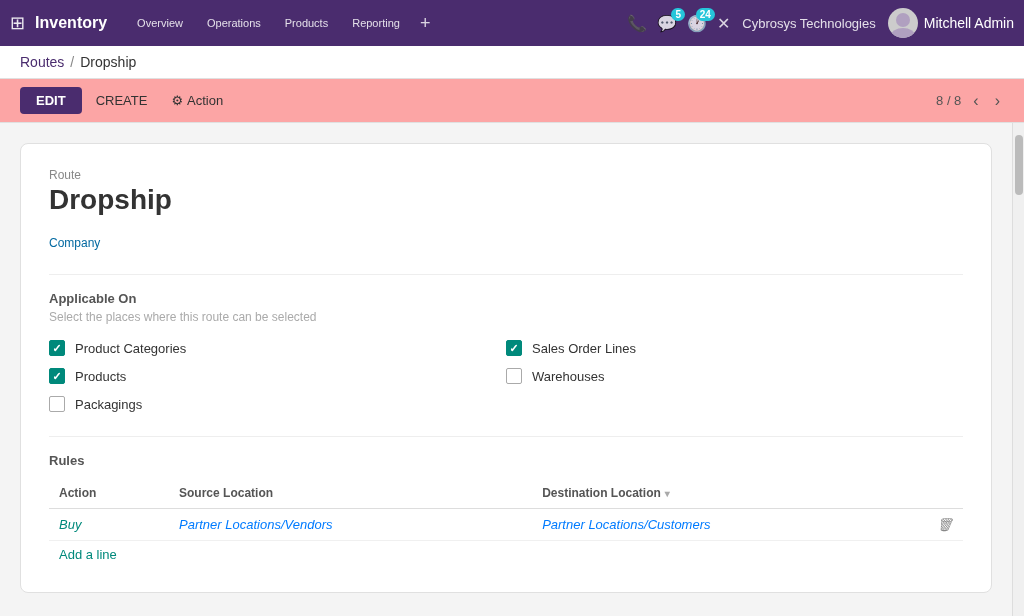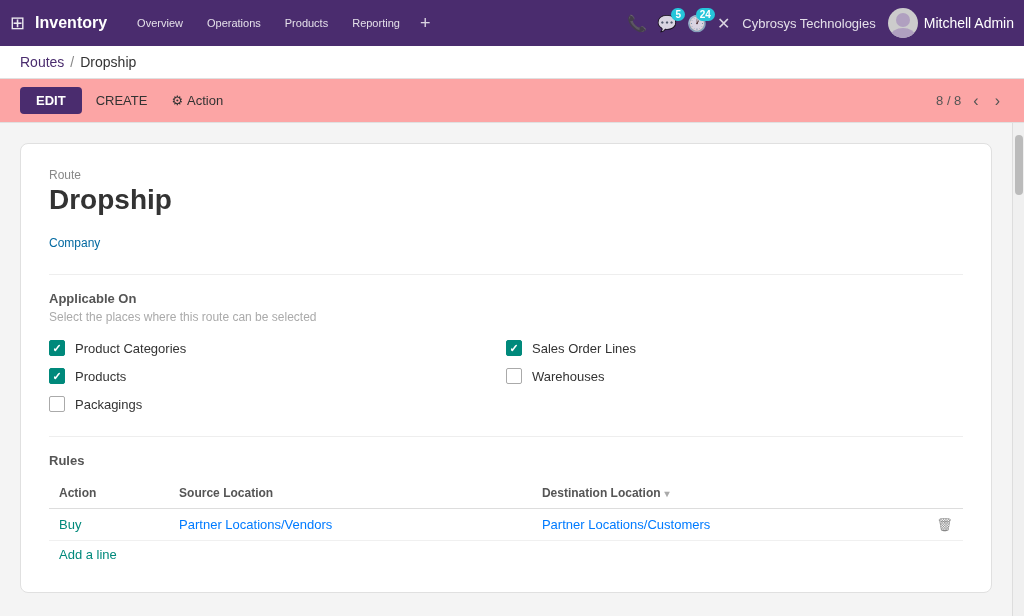--- a/index.html
+++ b/index.html
@@ -186,20 +186,21 @@
       padding: 8px 10px;
       font-size: 12px;
       font-weight: 600;
       color: #555;
       border-bottom: 1px solid #ddd;
     }
     .rules-table td {
       padding: 8px 10px;
       font-size: 13px;
       border-bottom: 1px solid #f0f0f0;
+      font-style: italic;
     }
     .col-link { color: #007bff; cursor: pointer; }
     .col-action-link { color: #00897b; cursor: pointer; }
     .add-line { color: #00897b; cursor: pointer; font-size: 13px; padding: 6px 10px; display: inline-block; }
     .th-sort { display: flex; align-items: center; gap: 4px; }
     .sort-icon { color: #aaa; font-size: 10px; }
     .col-dots { color: #888; font-size: 16px; cursor: pointer; text-align: right; }
 
     .page-wrapper {
       min-height: 616px;

